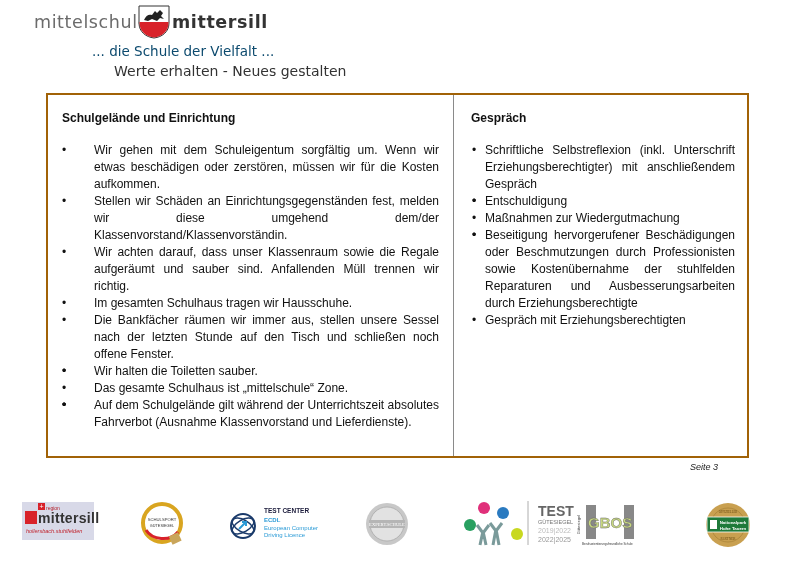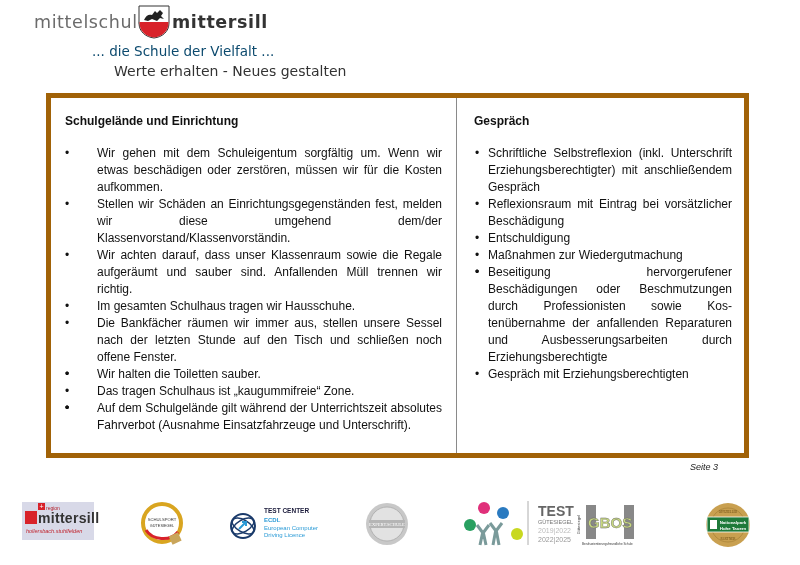--- a/index.html
+++ b/index.html
@@ -8,21 +8,21 @@
   
   .logo { position:absolute; left:34px; top:3px; width:240px; height:72px; }
   .logo .wordmark { position:absolute; top:9px; left:0; font-family:"DejaVu Sans", sans-serif; font-size:17.5px; letter-spacing:0.6px; white-space:nowrap; }
   .logo .w-left { color:#6b6b6b; position:absolute; left:0; top:0; }
   .logo .w-right { color:#333; position:absolute; left:138px; top:0; font-weight:bold; }
   .crest { position:absolute; left:104px; top:2px; width:32px; height:34px; }
   .tagline { position:absolute; left:58px; top:40px; font-family:"DejaVu Sans", sans-serif; font-size:13.5px; color:#0c4a6e; white-space:nowrap; }
   .subtag { position:absolute; left:80px; top:60px; font-family:"DejaVu Sans", sans-serif; font-size:14px; color:#333; white-space:nowrap; }
 
   
-  .table { position:absolute; left:46px; top:93px; width:703px; height:365px; border:5px solid #a16207; box-sizing:border-box; display:flex; }
+  .table { position:absolute; left:46px; top:93px; width:703px; height:365px; border:2px solid #a16207; box-sizing:border-box; display:flex; }
   .col { box-sizing:border-box; position:relative; }
   .col-left { width:406px; border-right:1px solid #8a8a8a; padding:16px 14px 0 14px; }
   .col-right { flex:1; padding:16px 12px 0 17px; }
   .col h2 { margin:0 0 17px 0; font-size:12px; font-weight:bold; }
   ul { list-style:none; margin:0; padding:0; }
   li { position:relative; font-size:12px; line-height:17px; }
   .col-left li { padding-left:32px; text-align:justify; }
   .col-right li { padding-left:14px; text-align:justify; }
   .bullet { position:absolute; top:0; left:0; }
   .col-left .bullet { left:0; }
@@ -69,35 +69,35 @@
   <div class="col col-left">
     <h2>Schulgelände und Einrichtung</h2>
     <ul>
       <li><span class="bullet">•</span><span>Wir gehen mit dem Schuleigentum sorgfältig um. Wenn wir etwas be­schädigen oder zerstören, müssen wir für die Kosten aufkommen.</span></li>
       <li><span class="bullet">•</span><span>Stellen wir Schäden an Einrichtungsgegenständen fest, melden wir diese umgehend dem/der Klassenvorstand/Klassenvorständin.</span></li>
       <li><span class="bullet">•</span><span>Wir achten darauf, dass unser Klassenraum sowie die Regale aufge­räumt und sauber sind. Anfallenden Müll trennen wir richtig.</span></li>
       <li><span class="bullet">•</span><span>Im gesamten Schulhaus tragen wir Hausschuhe.</span></li>
       <li><span class="bullet">•</span><span>Die Bankfächer räumen wir immer aus, stellen unsere Sessel nach der letzten Stunde auf den Tisch und schließen noch offene Fenster.</span></li>
       <li><span class="bullet">•</span></li>
       <li><span class="bullet">•</span><span>Wir halten die Toiletten sauber.</span></li>
-      <li><span class="bullet">•</span><span>Das tragen Schulhaus ist „kaugummifreie“ Zone.</span></li>
+      <li><span class="bullet">•</span><span>Das gesamte Schulhaus ist „mittelschule“ Zone.</span></li>
       <li><span class="bullet">•</span></li>
       <li><span class="bullet">•</span></li>
-      <li><span class="bullet">•</span><span>Auf dem Schulgelände gilt während der Unterrichtszeit absolutes Fahr­verbot (Ausnahme Einsatzfahrzeuge und Unterschrift).</span></li>
+      <li><span class="bullet">•</span><span>Auf dem Schulgelände gilt während der Unterrichtszeit absolutes Fahr­verbot (Ausnahme Klassenvorstand und Lieferdienste).</span></li>
     </ul>
   </div>
   <div class="col col-right">
     <h2>Gespräch</h2>
     <ul>
       <li><span class="bullet">•</span><span>Schriftliche Selbstreflexion (inkl. Unterschrift Erzie­hungsberechtigter) mit anschließendem Gespräch</span></li>
-      <li><span class="bullet">•</span><span>Reflexionsraum mit Eintrag bei vorsätzlicher Be­schädigung</span></li>
+      <li><span class="bullet">•</span></li>
       <li><span class="bullet">•</span><span>Entschuldigung</span></li>
       <li><span class="bullet">•</span><span>Maßnahmen zur Wiedergutmachung</span></li>
       <li><span class="bullet">•</span></li>
-      <li><span class="bullet">•</span><span>Beseitigung hervorgerufener Beschädigungen oder Beschmutzungen durch Professionisten sowie Kos­tenübernahme der anfallenden Reparaturen und Ausbesserungsarbeiten durch Erziehungsberech­tigte</span></li>
+      <li><span class="bullet">•</span><span>Beseitigung hervorgerufener Beschädigungen oder Beschmutzungen durch Professionisten sowie Kos­tenübernahme der stuhlfelden Reparaturen und Ausbesserungsarbeiten durch Erziehungsberech­tigte</span></li>
       <li><span class="bullet">•</span><span>Gespräch mit Erziehungsberechtigten</span></li>
     </ul>
   </div>
 </div>
 
 <div class="pagenum">Seite 3</div>
 
 <div class="footer-logo lg-region">
   <div class="plus">+</div>
   <div class="reg">region</div>

